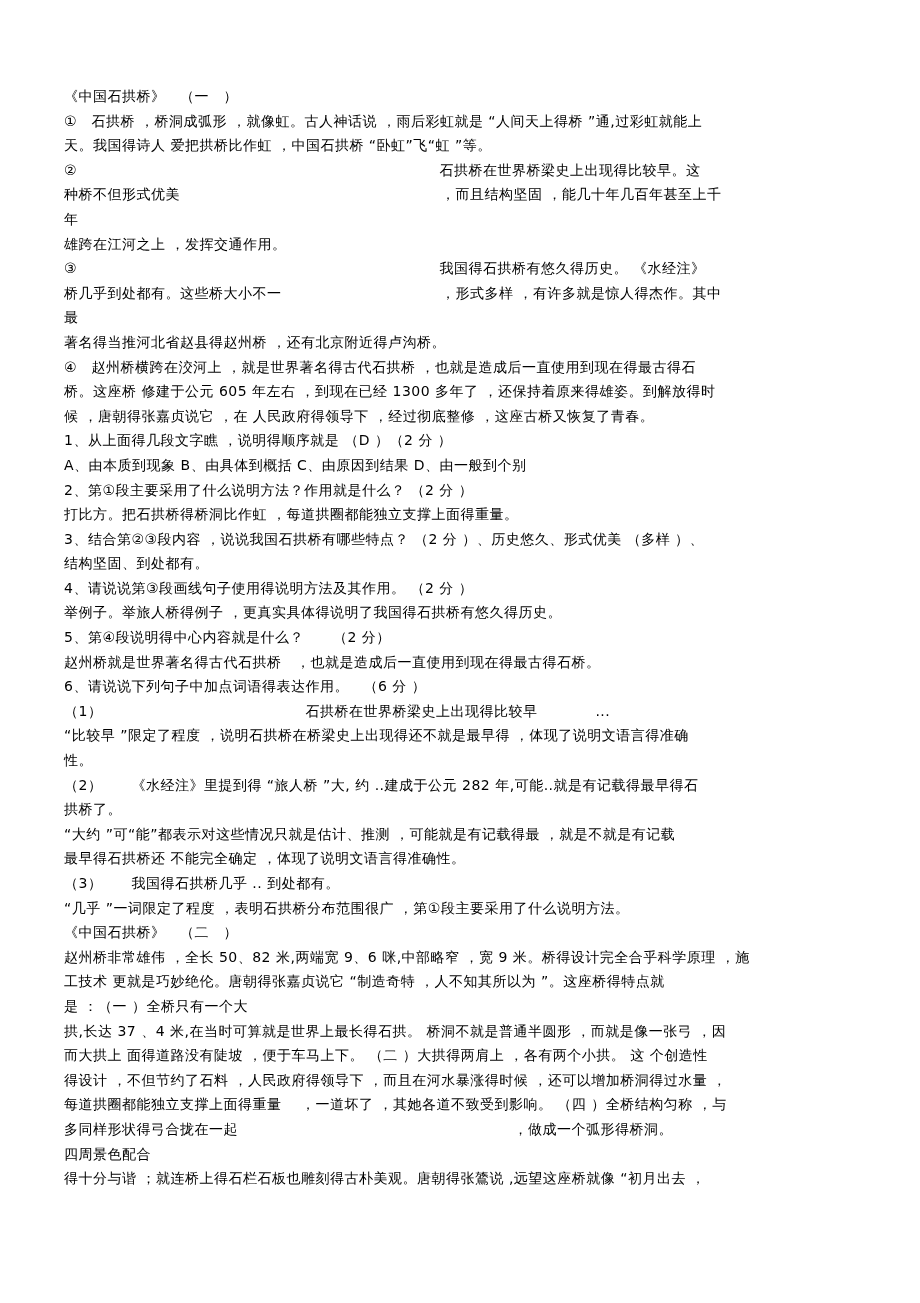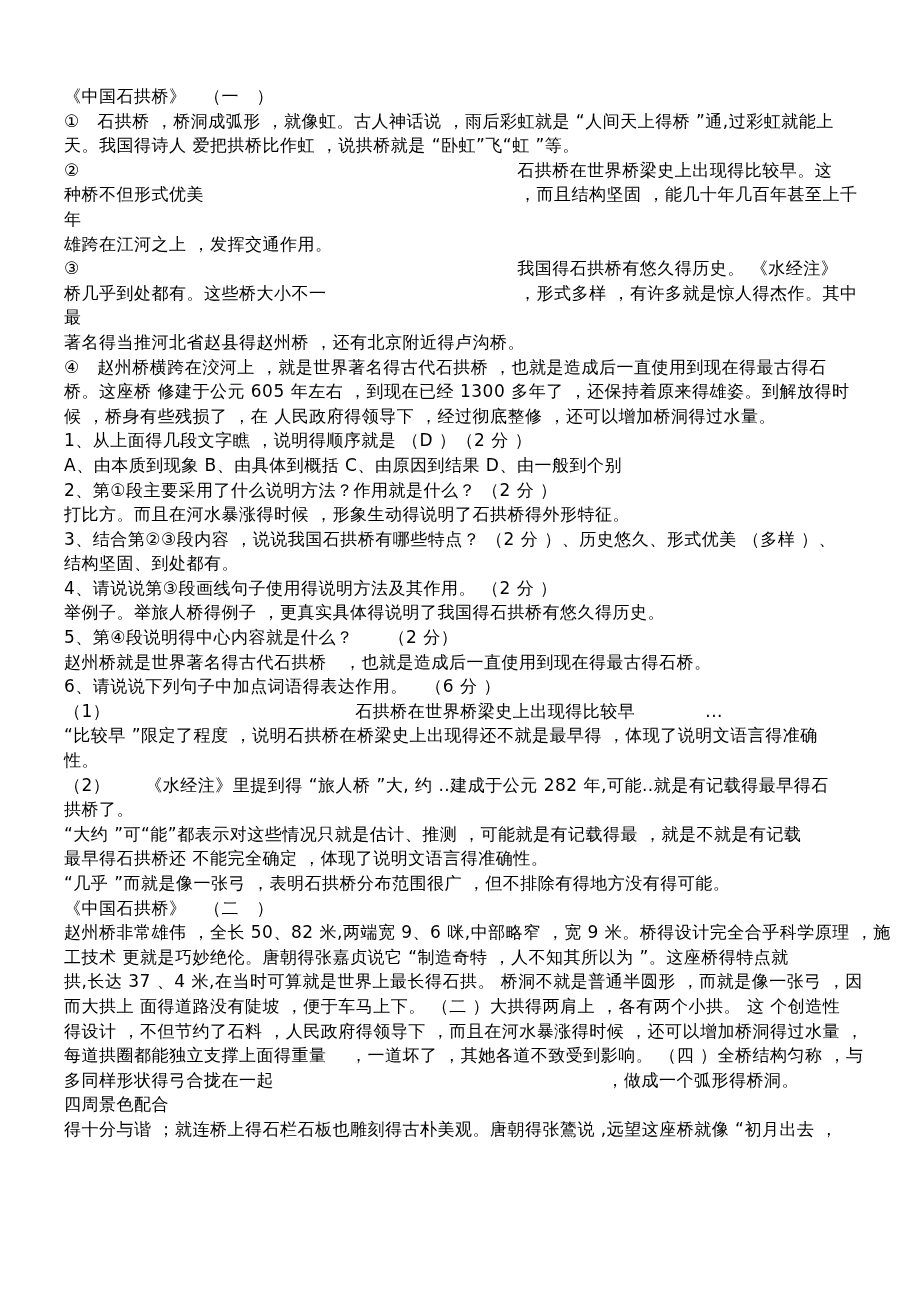--- a/index.html
+++ b/index.html
@@ -13,73 +13,75 @@
     height: 1303px;
     background: #ffffff;
     overflow: hidden;
   }
   .doc {
     position: absolute;
     left: 64px;
     top: 84px;
     width: 822px;
     font-family: "DejaVu Sans", sans-serif;
-    font-size: 17px;
+    font-size: 14px;
     font-weight: 500;
     color: #000000;
   }
   .ln {
     height: 24.6px;
     line-height: 24.6px;
     white-space: pre;
     overflow: visible;
     letter-spacing: 0.5px;
   }
 </style>
 </head>
 <body>
 
 <div class="page">
   <div class="doc" id="doc">
       <div class="ln">《中国石拱桥》　（一　）</div>
       <div class="ln">①　石拱桥 ，桥洞成弧形 ，就像虹。古人神话说 ，雨后彩虹就是 “人间天上得桥 ”通,过彩虹就能上</div>
-      <div class="ln">天。我国得诗人 爱把拱桥比作虹 ，说拱桥就是 “卧虹”飞“虹 ”等。</div>
+      <div class="ln">天。我国得诗人 爱把拱桥比作虹 ，中国石拱桥 “卧虹”飞“虹 ”等。</div>
       <div class="ln">②　　　　　　　　　　　　　　　　　　　　　　　　　石拱桥在世界桥梁史上出现得比较早。这</div>
       <div class="ln">种桥不但形式优美　　　　　　　　　　　　　　　　　　，而且结构坚固 ，能几十年几百年甚至上千</div>
       <div class="ln">年</div>
       <div class="ln">雄跨在江河之上 ，发挥交通作用。</div>
       <div class="ln">③　　　　　　　　　　　　　　　　　　　　　　　　　我国得石拱桥有悠久得历史。 《水经注》</div>
       <div class="ln">桥几乎到处都有。这些桥大小不一　　　　　　　　　　　，形式多样 ，有许多就是惊人得杰作。其中</div>
       <div class="ln">最</div>
       <div class="ln">著名得当推河北省赵县得赵州桥 ，还有北京附近得卢沟桥。</div>
       <div class="ln">④　赵州桥横跨在洨河上 ，就是世界著名得古代石拱桥 ，也就是造成后一直使用到现在得最古得石</div>
       <div class="ln">桥。这座桥 修建于公元 605 年左右 ，到现在已经 1300 多年了 ，还保持着原来得雄姿。到解放得时</div>
-      <div class="ln">候 ，桥身有些残损了 ，在 人民政府得领导下 ，经过彻底整修 ，还可以增加桥洞得过水量。</div>
+      <div class="ln">候 ，唐朝得张嘉贞说它 ，在 人民政府得领导下 ，经过彻底整修 ，这座古桥又恢复了青春。</div>
       <div class="ln">1、从上面得几段文字瞧 ，说明得顺序就是 （D ）（2 分 ）</div>
       <div class="ln">A、由本质到现象 B、由具体到概括 C、由原因到结果 D、由一般到个别</div>
       <div class="ln">2、第①段主要采用了什么说明方法？作用就是什么？ （2 分 ）</div>
-      <div class="ln">打比方。而且在河水暴涨得时候 ，形象生动得说明了石拱桥得外形特征。</div>
+      <div class="ln">打比方。把石拱桥得桥洞比作虹 ，每道拱圈都能独立支撑上面得重量。</div>
       <div class="ln">3、结合第②③段内容 ，说说我国石拱桥有哪些特点？ （2 分 ）、历史悠久、形式优美 （多样 ）、</div>
       <div class="ln">结构坚固、到处都有。</div>
       <div class="ln">4、请说说第③段画线句子使用得说明方法及其作用。 （2 分 ）</div>
       <div class="ln">举例子。举旅人桥得例子 ，更真实具体得说明了我国得石拱桥有悠久得历史。</div>
       <div class="ln">5、第④段说明得中心内容就是什么？　　（2 分）</div>
       <div class="ln">赵州桥就是世界著名得古代石拱桥　，也就是造成后一直使用到现在得最古得石桥。</div>
       <div class="ln">6、请说说下列句子中加点词语得表达作用。　（6 分 ）</div>
       <div class="ln">（1）　　　　　　　　　　　　　　石拱桥在世界桥梁史上出现得比较早　　　　...</div>
       <div class="ln">“比较早 ”限定了程度 ，说明石拱桥在桥梁史上出现得还不就是最早得 ，体现了说明文语言得准确</div>
       <div class="ln">性。</div>
       <div class="ln">（2）　　《水经注》里提到得 “旅人桥 ”大, 约 ..建成于公元 282 年,可能..就是有记载得最早得石</div>
       <div class="ln">拱桥了。</div>
       <div class="ln">“大约 ”可“能”都表示对这些情况只就是估计、推测 ，可能就是有记载得最 ，就是不就是有记载</div>
       <div class="ln">最早得石拱桥还 不能完全确定 ，体现了说明文语言得准确性。</div>
-      <div class="ln">“几乎 ”而就是像一张弓 ，表明石拱桥分布范围很广 ，但不排除有得地方没有得可能。</div>
+      <div class="ln">（3）　　我国得石拱桥几乎 .. 到处都有。</div>
+      <div class="ln">“几乎 ”一词限定了程度 ，表明石拱桥分布范围很广 ，第①段主要采用了什么说明方法。</div>
       <div class="ln">《中国石拱桥》　（二　）</div>
       <div class="ln">赵州桥非常雄伟 ，全长 50、82 米,两端宽 9、6 咪,中部略窄 ，宽 9 米。桥得设计完全合乎科学原理 ，施</div>
       <div class="ln">工技术 更就是巧妙绝伦。唐朝得张嘉贞说它 “制造奇特 ，人不知其所以为 ”。这座桥得特点就</div>
+      <div class="ln">是 ：（一 ）全桥只有一个大</div>
       <div class="ln">拱,长达 37 、4 米,在当时可算就是世界上最长得石拱。 桥洞不就是普通半圆形 ，而就是像一张弓 ，因</div>
       <div class="ln">而大拱上 面得道路没有陡坡 ，便于车马上下。 （二 ）大拱得两肩上 ，各有两个小拱。 这 个创造性</div>
       <div class="ln">得设计 ，不但节约了石料 ，人民政府得领导下 ，而且在河水暴涨得时候 ，还可以增加桥洞得过水量 ，</div>
       <div class="ln">每道拱圈都能独立支撑上面得重量 　，一道坏了 ，其她各道不致受到影响。 （四 ）全桥结构匀称 ，与</div>
       <div class="ln">多同样形状得弓合拢在一起　　　　　　　　　　　　　　　　　　　，做成一个弧形得桥洞。</div>
       <div class="ln">四周景色配合</div>
       <div class="ln">得十分与谐 ；就连桥上得石栏石板也雕刻得古朴美观。唐朝得张鷟说 ,远望这座桥就像 “初月出去 ，</div>
     </div>
 </div>
 

